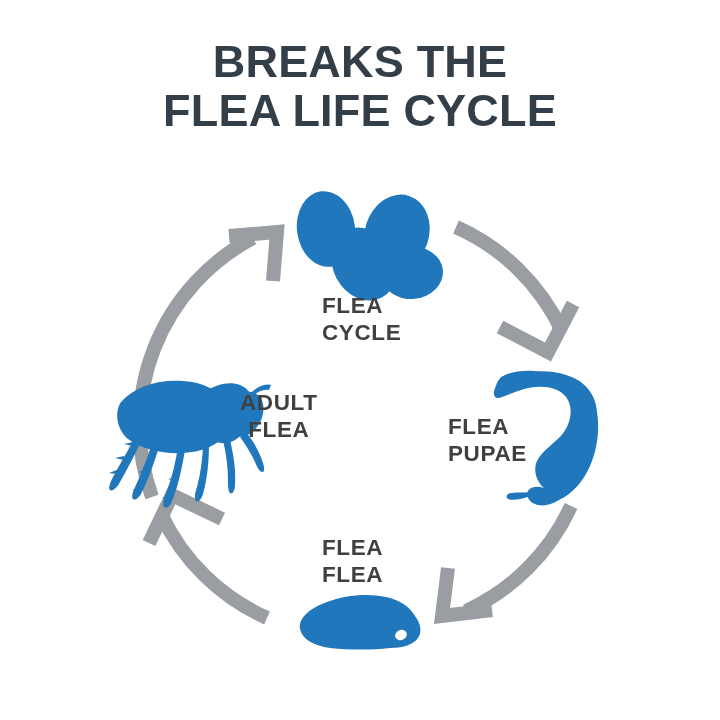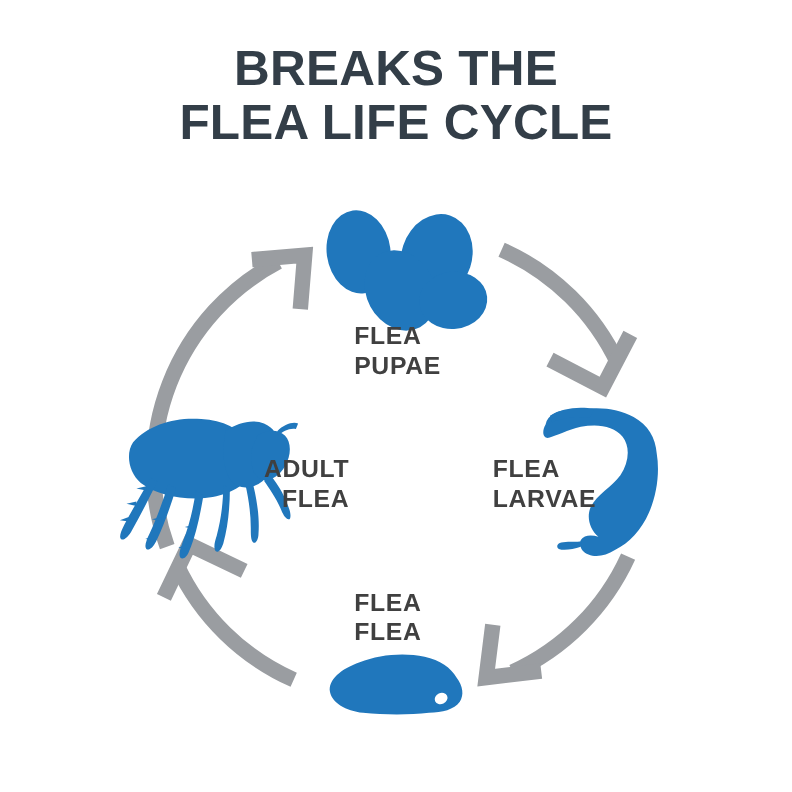--- a/index.html
+++ b/index.html
@@ -45,21 +45,21 @@
     font-size: 22.5px;
     font-weight: bold;
     line-height: 1.22;
     letter-spacing: 0.6px;
     white-space: nowrap;
   }
   .stage-label .l2 { display: block; }
   #label-eggs   { left: 322px; top: 292px; text-align: left; }
   #label-larvae { left: 448px; top: 413px; text-align: left; }
   #label-pupae  { left: 322px; top: 534px; text-align: left; }
-  #label-adult  { left: 240px; top: 413px; text-align: right; }
+  #label-adult  { left: 240px; top: 389px; text-align: center; }
 </style>
 </head>
 <body>
 
 <div id="stage">
 
   <div id="title">
     <span class="tline">BREAKS THE</span>
     <span class="tline">FLEA LIFE CYCLE</span>
   </div>
@@ -171,26 +171,26 @@
       <path d="M 117 470 l -8 3 l 8 1 Z M 124 456 l -9 2 l 9 2 Z M 133 442 l -9 2 l 9 2 Z"></path>
       <path d="M 140 487 l -8 3 l 8 1 Z M 147 470 l -9 2 l 9 2 Z"></path>
       <path d="M 170 495 l -8 3 l 8 1 Z M 176 477 l -8 2 l 8 2 Z"></path>
 
       <path d="M 252 392 C 258 386, 266 383, 271 385 L 269 390 C 263 389, 257 392, 253 396 Z"></path>
     </g>
   </svg>
 
   <div class="stage-label" id="label-eggs">
     <span>FLEA</span>
-    <span class="l2">PUPAE</span>
+    <span class="l2">CYCLE</span>
   </div>
 
   <div class="stage-label" id="label-larvae">
     <span>FLEA</span>
-    <span class="l2">LARVAE</span>
+    <span class="l2">PUPAE</span>
   </div>
 
   <div class="stage-label" id="label-pupae">
     <span>FLEA</span>
     <span class="l2">FLEA</span>
   </div>
 
   <div class="stage-label" id="label-adult">
     <span>ADULT</span>
     <span class="l2">FLEA</span>

